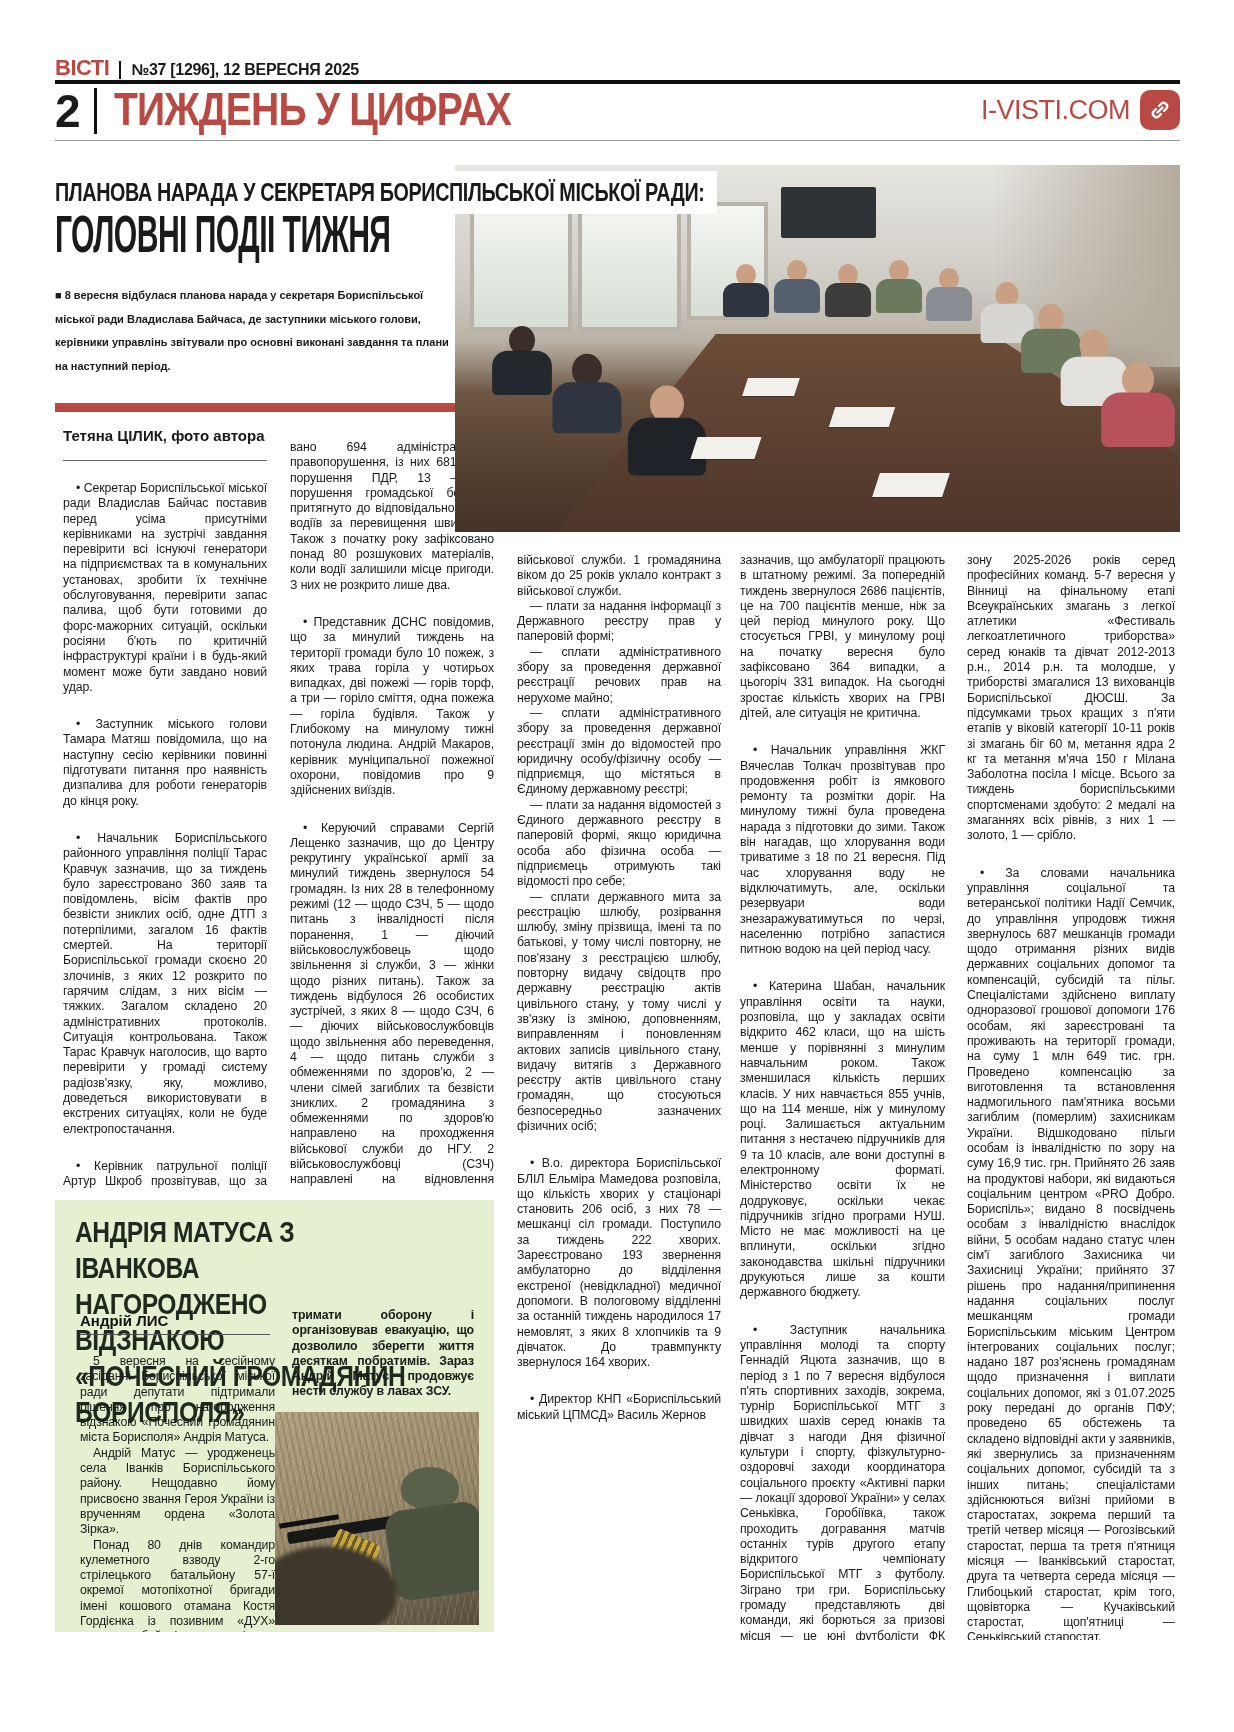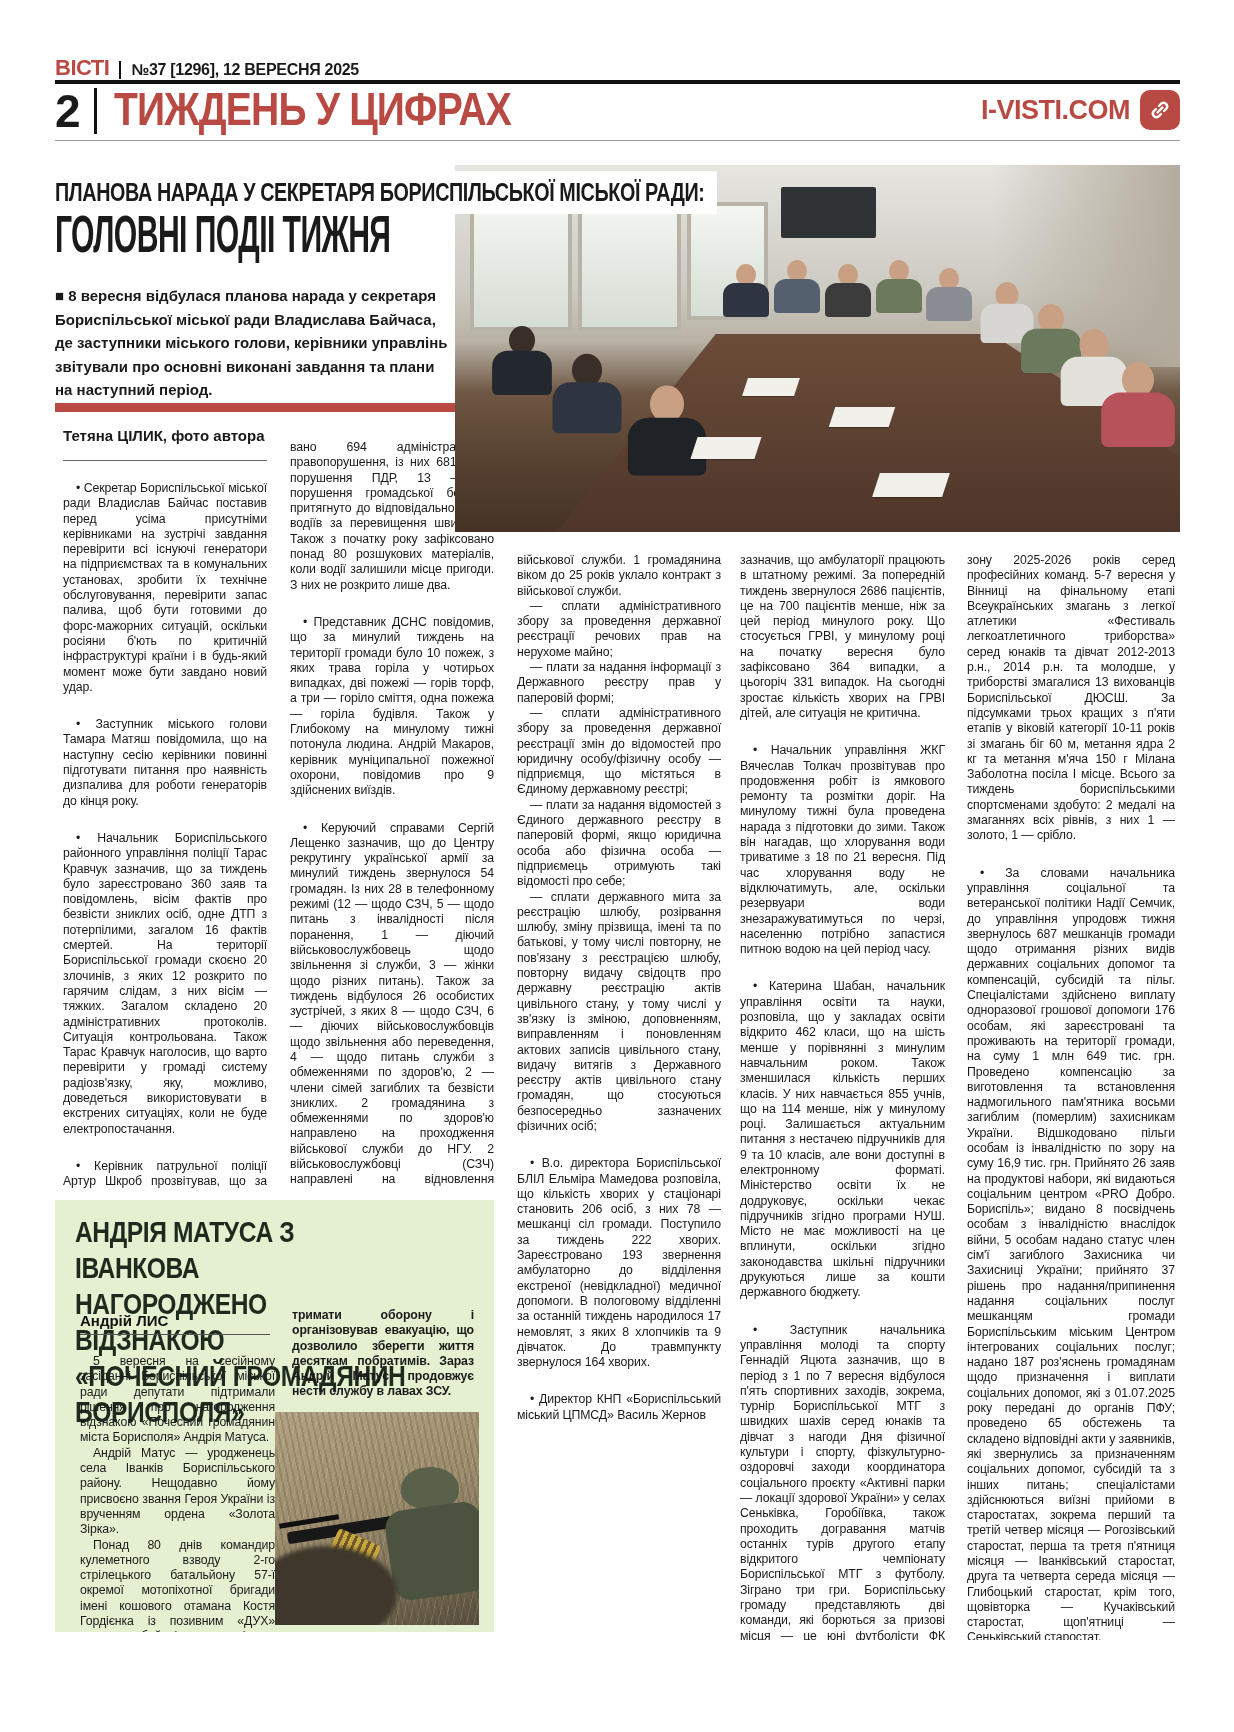--- a/index.html
+++ b/index.html
@@ -8,30 +8,30 @@
   
   .masthead-row{position:absolute;left:55px;top:55px;width:1125px;display:flex;align-items:baseline;gap:10px;}
   .brand{color:#b94a43;font-weight:bold;font-size:22px;letter-spacing:-.5px;}
   .issue{font-weight:bold;font-size:16px;border-left:2px solid #111;padding-left:10px;letter-spacing:-.3px;}
   .black-rule{position:absolute;left:55px;top:80px;width:1125px;height:4px;background:#111;}
   .pageno{position:absolute;left:55px;top:84px;font-size:46px;font-weight:800;letter-spacing:-1px;}
   .vbar{position:absolute;left:94px;top:88px;width:3px;height:46px;background:#111;}
   .section-title{position:absolute;left:114px;top:82px;margin:0;font-size:46px;font-weight:800;
                  color:#b94a43;letter-spacing:-1px;white-space:nowrap;transform:scaleX(.85);transform-origin:left top;}
   .site-wrap{position:absolute;right:54px;top:90px;display:flex;align-items:center;gap:10px;}
-  .site{color:#b94a43;font-size:27px;font-weight:bold;letter-spacing:-.5px;}
+  .site{color:#b94a43;font-size:27px;font-weight:normal;letter-spacing:-.5px;}
   .link-badge{width:40px;height:40px;background:#b94a43;border-radius:10px;display:flex;align-items:center;justify-content:center;}
   .thin-rule{position:absolute;left:55px;top:140px;width:1125px;height:1px;background:#9a9a9a;}
   
   .kicker{position:absolute;left:55px;top:171px;z-index:3;background:#fff;padding:6px 16px 6px 0;
           font-size:26px;font-weight:bold;letter-spacing:-.5px;white-space:nowrap;
           transform:scaleX(.76);transform-origin:left top;}
   .headline{position:absolute;left:55px;top:204px;margin:0;font-size:52px;font-weight:800;letter-spacing:-1px;
             white-space:nowrap;transform:scaleX(.58);transform-origin:left top;}
-  .lead{position:absolute;left:55px;top:284px;width:398px;font-size:15px;font-weight:600;line-height:23.5px;text-align:left;}
+  .lead{position:absolute;left:55px;top:284px;width:398px;font-size:11px;font-weight:600;line-height:23.5px;text-align:left;}
   .red-bar{position:absolute;left:55px;top:403px;width:439px;height:9px;background:#b94a43;}
   .byline{position:absolute;left:63px;top:427px;width:204px;font-size:15px;font-weight:bold;
           border-bottom:1.5px solid #666;padding-bottom:16px;}
   
   .col{position:absolute;width:204px;font-size:12.3px;line-height:15.3px;letter-spacing:-.1px;
        text-align:justify;overflow:hidden;overflow-wrap:break-word;}
   .col p{margin:0;}
   .col p.bullet{text-indent:13px;margin-top:22px;}
   .col p.dash{text-indent:13px;}
   #col1{left:63px;top:459px;height:730px;}
@@ -178,22 +178,22 @@
       <p class="bullet">• Начальник Бориспільського районного управління поліції Тарас Кравчук зазначив, що за тиждень було зареєстровано 360 заяв та повідомлень, вісім фактів про безвісти зниклих осіб, одне ДТП з потерпілими, загалом 16 фактів смертей. На території Бориспільської громади скоєно 20 злочинів, з яких 12 розкрито по гарячим слідам, з них вісім — тяжких. Загалом складено 20 адміністративних протоколів. Ситуація контрольована. Також Тарас Кравчук наголосив, що варто перевірити у громаді систему радіозв'язку, яку, можливо, доведеться використовувати в екстрених ситуаціях, коли не буде електропостачання.</p>
       <p class="bullet">• Керівник патрульної поліції Артур Шкроб прозвітував, що за минулий тиждень бориспільськими патрульними опрацьовано 249 викликів на лінію 102, виявлено 9 водіїв з ознаками сп'яніння, зафіксо-</p>
     </div>
   <div class="col" id="col2">
       <p class="cont">вано 694 адміністративних правопорушення, із них 681 — за порушення ПДР, 13 — за порушення громадської безпеки, притягнуто до відповідальності 430 водіїв за перевищення швидкості. Також з початку року зафіксовано понад 80 розшукових матеріалів, коли водії залишили місце пригоди. З них не розкрито лише два.</p>
       <p class="bullet">• Представник ДСНС повідомив, що за минулий тиждень на території громади було 10 пожеж, з яких трава горіла у чотирьох випадках, дві пожежі — горів торф, а три — горіло сміття, одна пожежа — горіла будівля. Також у Глибокому на минулому тижні потонула людина. Андрій Макаров, керівник муніципальної пожежної охорони, повідомив про 9 здійснених виїздів.</p>
       <p class="bullet">• Керуючий справами Сергій Лещенко зазначив, що до Центру рекрутингу української армії за минулий тиждень звернулося 54 громадян. Із них 28 в телефонному режимі (12 — щодо СЗЧ, 5 — щодо питань з інвалідності після поранення, 1 — діючий військовослужбовець щодо звільнення зі служби, 3 — жінки щодо різних питань). Також за тиждень відбулося 26 особистих зустрічей, з яких 8 — щодо СЗЧ, 6 — діючих військовослужбовців щодо звільнення або переведення, 4 — щодо питань служби з обмеженнями по здоров'ю, 2 — члени сімей загиблих та безвісти зниклих. 2 громадянина з обмеженнями по здоров'ю направлено на проходження військової служби до НГУ. 2 військовослужбовці (СЗЧ) направлені на відновлення проходження</p>
     </div>
   <div class="col" id="col3">
       <p class="cont">військової служби. 1 громадянина віком до 25 років уклало контракт з військової служби.</p>
+      <p class="dash">— плати за надання інформації з Державного реєстру прав у паперовій формі;</p>
       <p class="dash">— сплати адміністративного збору за проведення державної реєстрації речових прав на нерухоме майно;</p>
-      <p class="dash">— плати за надання інформації з Державного реєстру прав у паперовій формі;</p>
       <p class="dash">— сплати адміністративного збору за проведення державної реєстрації змін до відомостей про юридичну особу/фізичну особу — підприємця, що містяться в Єдиному державному реєстрі;</p>
       <p class="dash">— плати за надання відомостей з Єдиного державного реєстру в паперовій формі, якщо юридична особа або фізична особа — підприємець отримують такі відомості про себе;</p>
       <p class="dash">— сплати державного мита за реєстрацію шлюбу, розірвання шлюбу, зміну прізвища, імені та по батькові, у тому числі повторну, не пов'язану з реєстрацією шлюбу, повторну видачу свідоцтв про державну реєстрацію актів цивільного стану, у тому числі у зв'язку із зміною, доповненням, виправленням і поновленням актових записів цивільного стану, видачу витягів з Державного реєстру актів цивільного стану громадян, що стосуються безпосередньо зазначених фізичних осіб;</p>
       <p class="bullet">• В.о. директора Бориспільської БЛІЛ Ельміра Мамедова розповіла, що кількість хворих у стаціонарі становить 206 осіб, з них 78 — мешканці сіл громади. Поступило за тиждень 222 хворих. Зареєстровано 193 звернення амбулаторно до відділення екстреної (невідкладної) медичної допомоги. В пологовому відділенні за останній тиждень народилося 17 немовлят, з яких 8 хлопчиків та 9 дівчаток. До травмпункту звернулося 164 хворих.</p>
       <p class="bullet">• Директор КНП «Бориспільський міський ЦПМСД» Василь Жернов</p>
     </div>
   <div class="col" id="col4">
       <p class="cont">зазначив, що амбулаторії працюють в штатному режимі. За попередній тиждень звернулося 2686 пацієнтів, це на 700 пацієнтів менше, ніж за цей період минулого року. Що стосується ГРВІ, у минулому році на початку вересня було зафіксовано 364 випадки, а цьогоріч 331 випадок. На сьогодні зростає кількість хворих на ГРВІ дітей, але ситуація не критична.</p>
       <p class="bullet">• Начальник управління ЖКГ Вячеслав Толкач прозвітував про продовження робіт із ямкового ремонту та розмітки доріг. На минулому тижні була проведена нарада з підготовки до зими. Також він нагадав, що хлорування води триватиме з 18 по 21 вересня. Під час хлорування воду не відключатимуть, але, оскільки резервуари води знезаражуватимуться по черзі, населенню потрібно запастися питною водою на цей період часу.</p>
       <p class="bullet">• Катерина Шабан, начальник управління освіти та науки, розповіла, що у закладах освіти відкрито 462 класи, що на шість менше у порівнянні з минулим навчальним роком. Також зменшилася кількість перших класів. У них навчається 855 учнів, що на 114 менше, ніж у минулому році. Залишається актуальним питання з нестачею підручників для 9 та 10 класів, але вони доступні в електронному форматі. Міністерство освіти їх не додруковує, оскільки чекає підручників згідно програми НУШ. Місто не має можливості на це вплинути, оскільки згідно законодавства шкільні підручники друкуються лише за кошти державного бюджету.</p>

